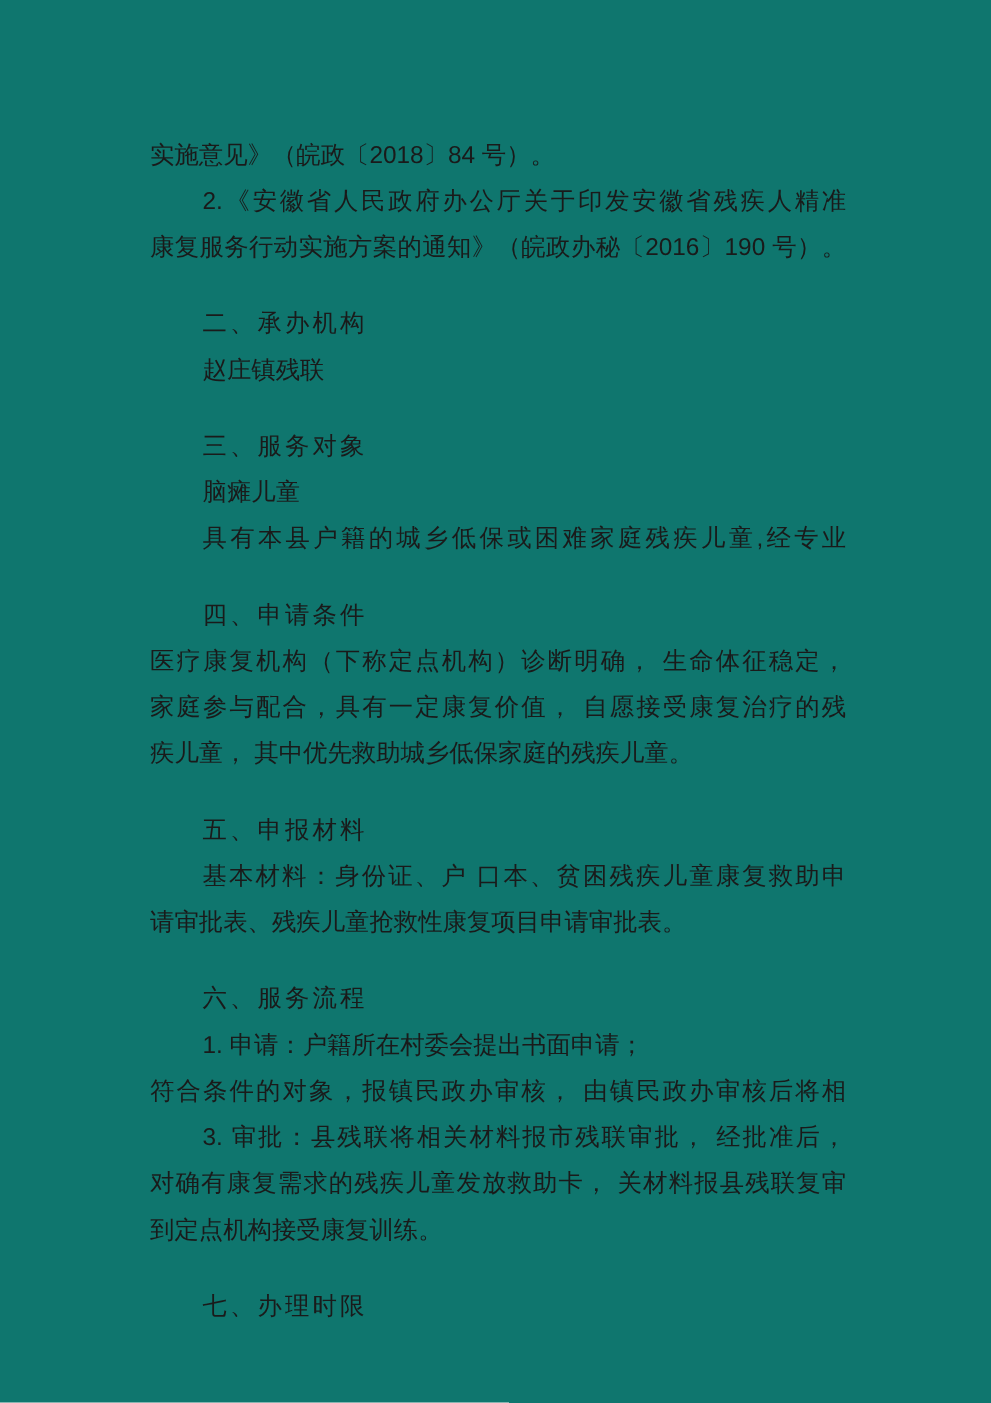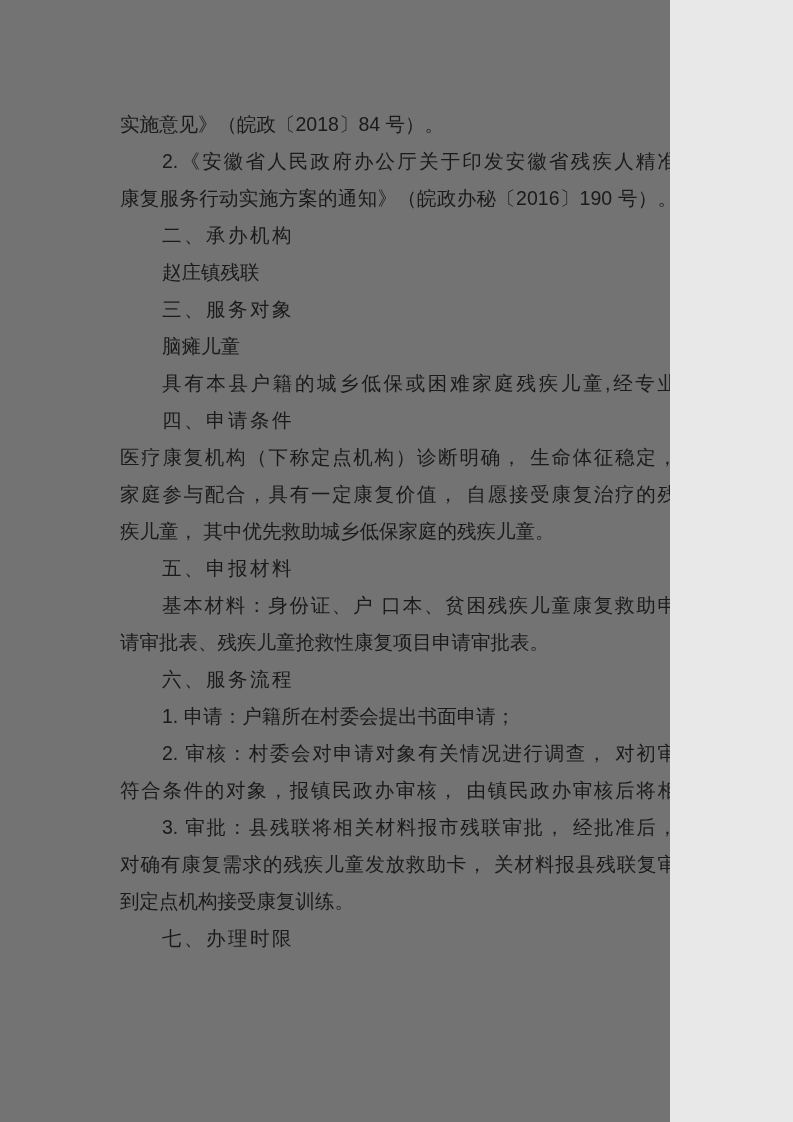--- a/index.html
+++ b/index.html
@@ -2,23 +2,23 @@
 <html><head>
 <meta charset="utf-8">
 <style>
   html, body {
     margin: 0;
     padding: 0;
     background: #e8e8e8;
   }
   .page {
     position: relative;
-    width: 670px;
+    width: 793px;
     height: 1122px;
-    background: #737373;
+    background: #0f766e;
     overflow: hidden;
     font-family: "Liberation Sans", sans-serif;
     color: #1a1a1a;
   }
   .doc-body {
     position: absolute;
     left: 120px;
     top: 106px;
     width: 557px;
   }
@@ -33,20 +33,21 @@
   .line.full {
     text-align: justify;
     text-align-last: justify;
   }
   .line.first {
     text-indent: 42px;
   }
   .line.heading {
     text-indent: 42px;
     letter-spacing: 2.5px;
+    margin-top: 24px;
   }
 </style>
 </head>
 <body>
 
 <div class="page">
   <div class="doc-body">
       <div class="line ">实施意见》（皖政〔2018〕84 号）。</div>
       <div class="line first full">2.《安徽省人民政府办公厅关于印发安徽省残疾人精准</div>
       <div class="line full">康复服务行动实施方案的通知》（皖政办秘〔2016〕190 号）。</div>
@@ -57,20 +58,19 @@
       <div class="line first full">具有本县户籍的城乡低保或困难家庭残疾儿童,经专业</div>
       <div class="line heading">四、申请条件</div>
       <div class="line full">医疗康复机构（下称定点机构）诊断明确， 生命体征稳定，</div>
       <div class="line full">家庭参与配合，具有一定康复价值， 自愿接受康复治疗的残</div>
       <div class="line ">疾儿童， 其中优先救助城乡低保家庭的残疾儿童。</div>
       <div class="line heading">五、申报材料</div>
       <div class="line first full">基本材料：身份证、户 口本、贫困残疾儿童康复救助申</div>
       <div class="line ">请审批表、残疾儿童抢救性康复项目申请审批表。</div>
       <div class="line heading">六、服务流程</div>
       <div class="line first">1. 申请：户籍所在村委会提出书面申请；</div>
-      <div class="line first full">2. 审核：村委会对申请对象有关情况进行调查， 对初审</div>
       <div class="line full">符合条件的对象，报镇民政办审核， 由镇民政办审核后将相</div>
       <div class="line first full">3. 审批：县残联将相关材料报市残联审批， 经批准后，</div>
       <div class="line full">对确有康复需求的残疾儿童发放救助卡， 关材料报县残联复审</div>
       <div class="line ">到定点机构接受康复训练。</div>
       <div class="line heading">七、办理时限</div>
     </div>
 </div>
 
 </body></html>

